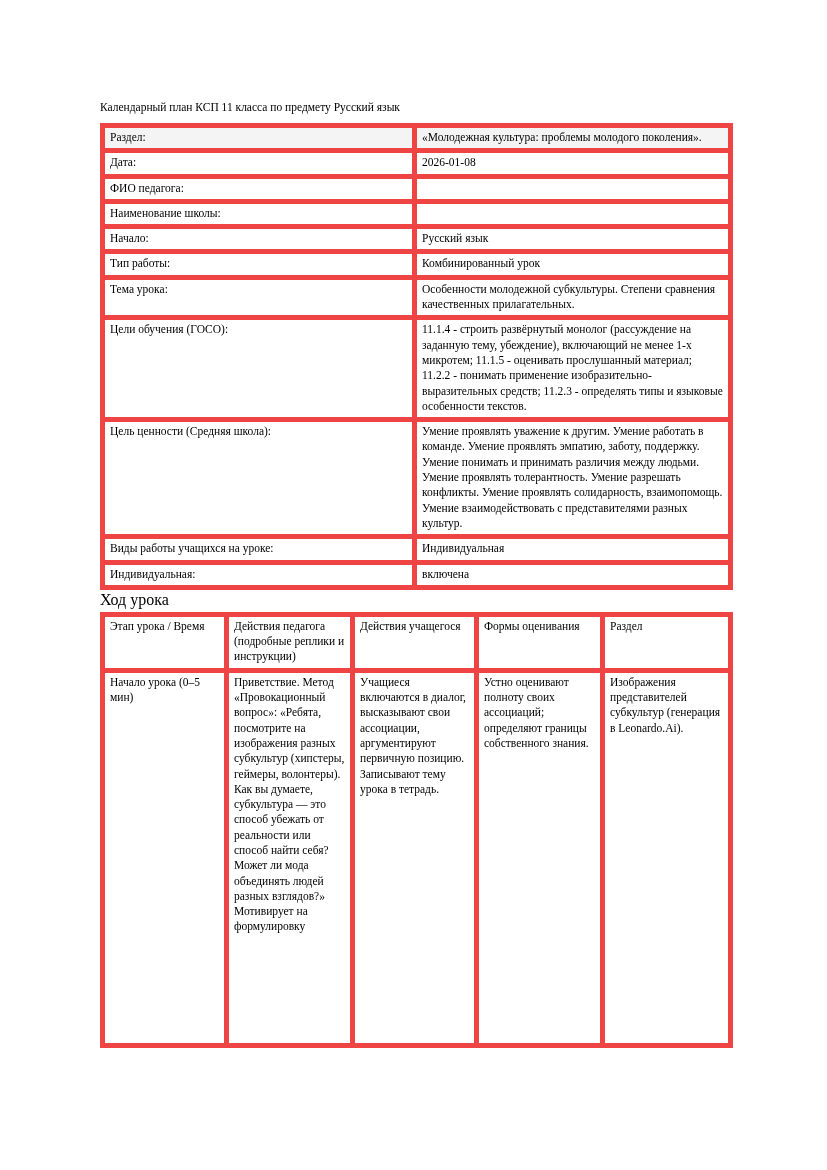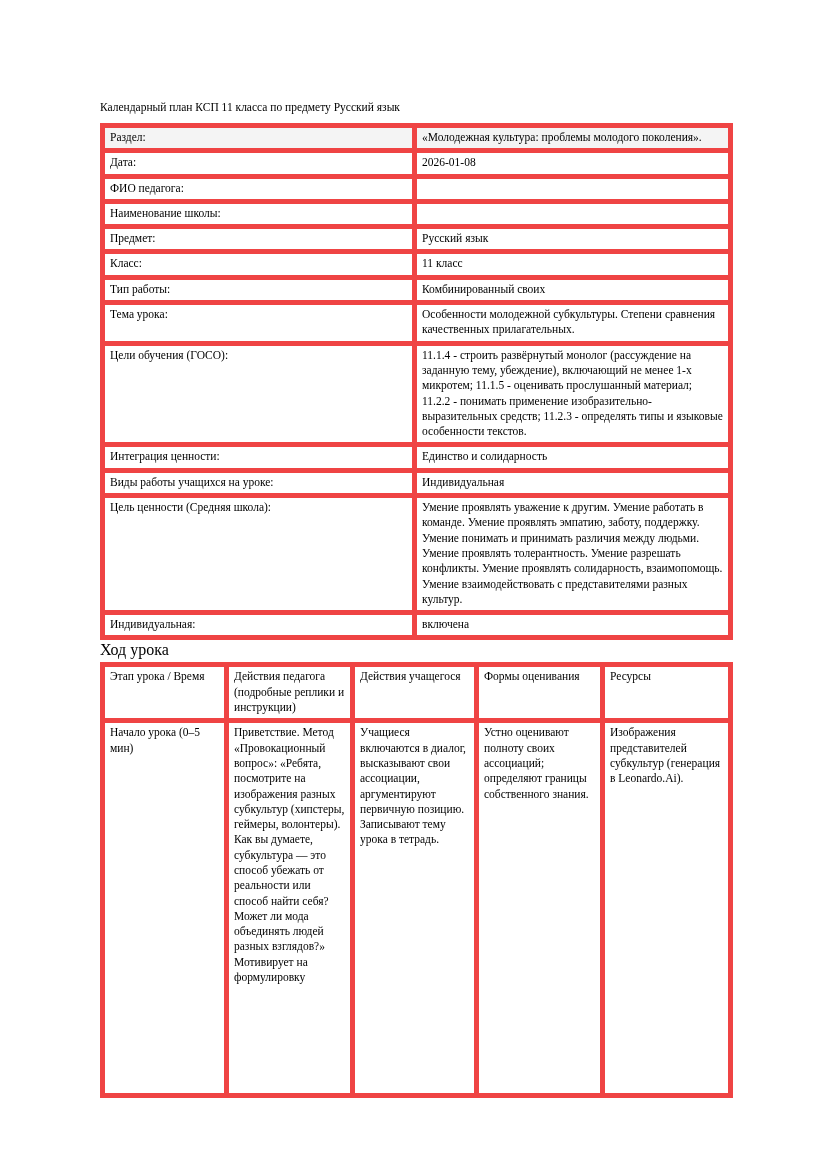--- a/index.html
+++ b/index.html
@@ -102,50 +102,42 @@
         </tr>
         <tr>
           <td>ФИО педагога:</td>
           <td></td>
         </tr>
         <tr>
           <td>Наименование школы:</td>
           <td></td>
         </tr>
         <tr>
-          <td>Предмет:</td>
+          <td>Начало:</td>
           <td>Русский язык</td>
         </tr>
         <tr>
-          <td>Класс:</td>
-          <td>11 класс</td>
-        </tr>
-        <tr>
           <td>Тип работы:</td>
-          <td>Комбинированный своих</td>
+          <td>Комбинированный урок</td>
         </tr>
         <tr>
           <td>Тема урока:</td>
           <td>Особенности молодежной субкультуры. Степени сравнения качественных прилагательных.</td>
         </tr>
         <tr>
           <td>Цели обучения (ГОСО):</td>
           <td>11.1.4 - строить развёрнутый монолог (рассуждение на заданную тему, убеждение), включающий не менее 1-х микротем; 11.1.5 - оценивать прослушанный материал; 11.2.2 - понимать применение изобразительно-выразительных средств; 11.2.3 - определять типы и языковые особенности текстов.</td>
         </tr>
         <tr>
-          <td>Интеграция ценности:</td>
-          <td>Единство и солидарность</td>
+          <td>Цель ценности (Средняя школа):</td>
+          <td>Умение проявлять уважение к другим. Умение работать в команде. Умение проявлять эмпатию, заботу, поддержку. Умение понимать и принимать различия между людьми. Умение проявлять толерантность. Умение разрешать конфликты. Умение проявлять солидарность, взаимопомощь. Умение взаимодействовать с представителями разных культур.</td>
         </tr>
         <tr>
           <td>Виды работы учащихся на уроке:</td>
           <td>Индивидуальная</td>
-        </tr>
-        <tr>
-          <td>Цель ценности (Средняя школа):</td>
-          <td>Умение проявлять уважение к другим. Умение работать в команде. Умение проявлять эмпатию, заботу, поддержку. Умение понимать и принимать различия между людьми. Умение проявлять толерантность. Умение разрешать конфликты. Умение проявлять солидарность, взаимопомощь. Умение взаимодействовать с представителями разных культур.</td>
         </tr>
         <tr>
           <td>Индивидуальная:</td>
           <td>включена</td>
         </tr>
       </tbody>
     </table>
 
     <p class="section-label">Ход урока</p>
 
@@ -156,21 +148,21 @@
         <col class="c3">
         <col class="c4">
         <col class="c5">
       </colgroup>
       <thead>
         <tr>
           <th class="hdr">Этап урока / Время</th>
           <th class="hdr">Действия педагога (подробные реплики и инструкции)</th>
           <th class="hdr">Действия учащегося</th>
           <th class="hdr">Формы оценивания</th>
-          <th class="hdr">Ресурсы</th>
+          <th class="hdr">Раздел</th>
         </tr>
       </thead>
       <tbody>
         <tr>
           <td class="body-cell">
               <span class="clipcell">Начало урока (0–5 мин)</span>
             </td>
           <td class="body-cell">
               <span class="clipcell">Приветствие. Метод «Провокационный вопрос»: «Ребята, посмотрите на изображения разных субкультур (хипстеры, геймеры, волонтеры). Как вы думаете, субкультура — это способ убежать от реальности или способ найти себя? Может ли мода объединять людей разных взглядов?» Мотивирует на формулировку</span>
             </td>

